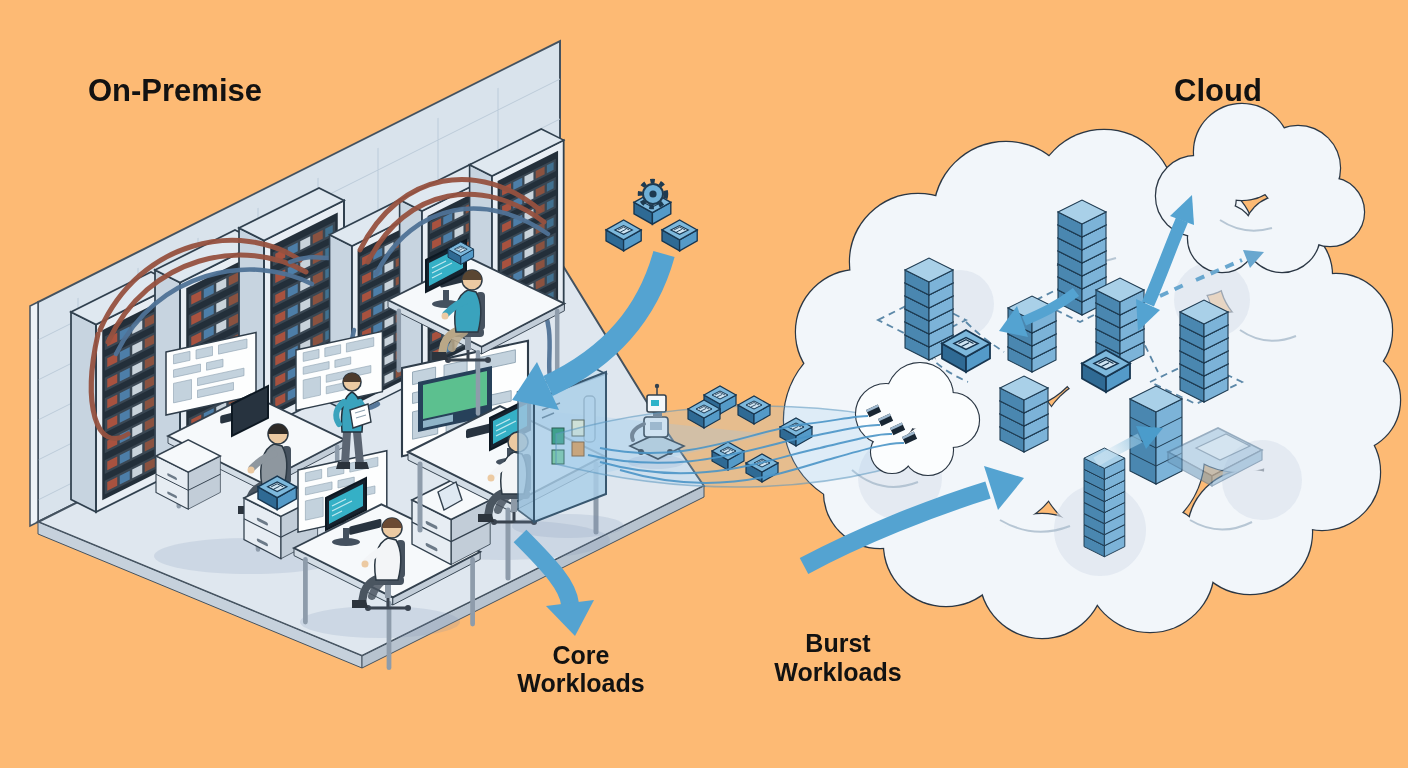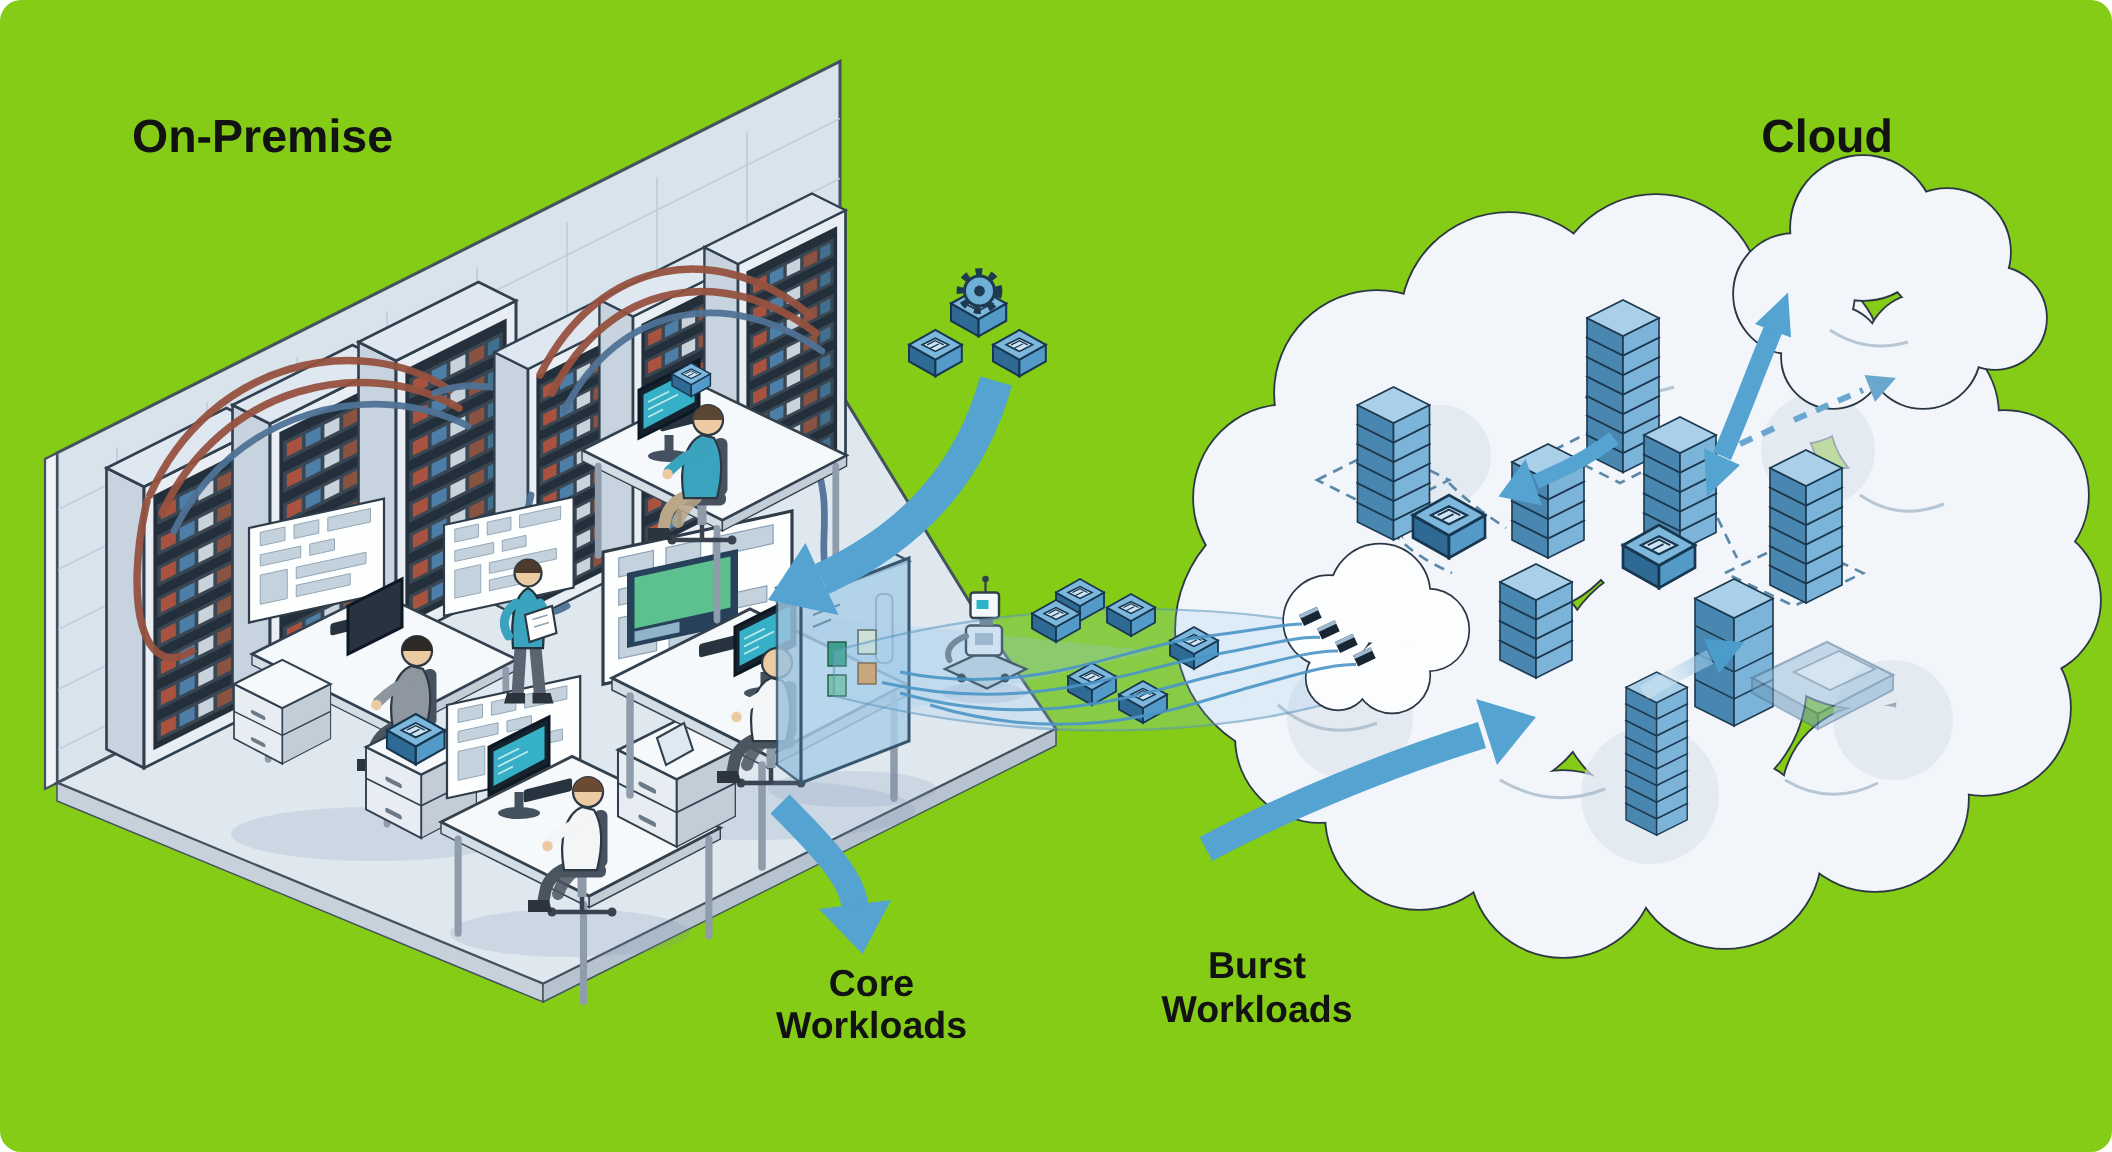--- a/index.html
+++ b/index.html
@@ -1,17 +1,17 @@
 <!DOCTYPE html>
 <html><head>
 <meta charset="utf-8">
 <style>
   html,body{margin:0;padding:0;background:#ffffff;}
-  .canvas{position:relative;width:1408px;height:768px;background:#84cc16;overflow:hidden;
-          font-family:"Liberation Sans", sans-serif;border-radius:14px;}
+  .canvas{position:relative;width:1408px;height:768px;background:#fdba74;overflow:hidden;
+          font-family:"Liberation Sans", sans-serif;}
   svg{display:block;}
   text{font-family:"Liberation Sans", sans-serif;}
   .lbl-big{font-size:31px;font-weight:bold;fill:#121212;}
   .lbl-mid{font-size:25px;font-weight:bold;fill:#121212;}
   
   .cl-line{fill:#f2f6fa;stroke:#2b3744;stroke-width:2.4;}
   .cl-fill{fill:#f2f6fa;stroke:none;}
   .cl-shade{fill:#dbe4ee;opacity:.65;}
   .cl-fluff{fill:none;stroke:#a8bacb;stroke-width:2;opacity:.8;}
   .gw-line{fill:#fbfdfe;stroke:#2b3744;stroke-width:2.2;}

